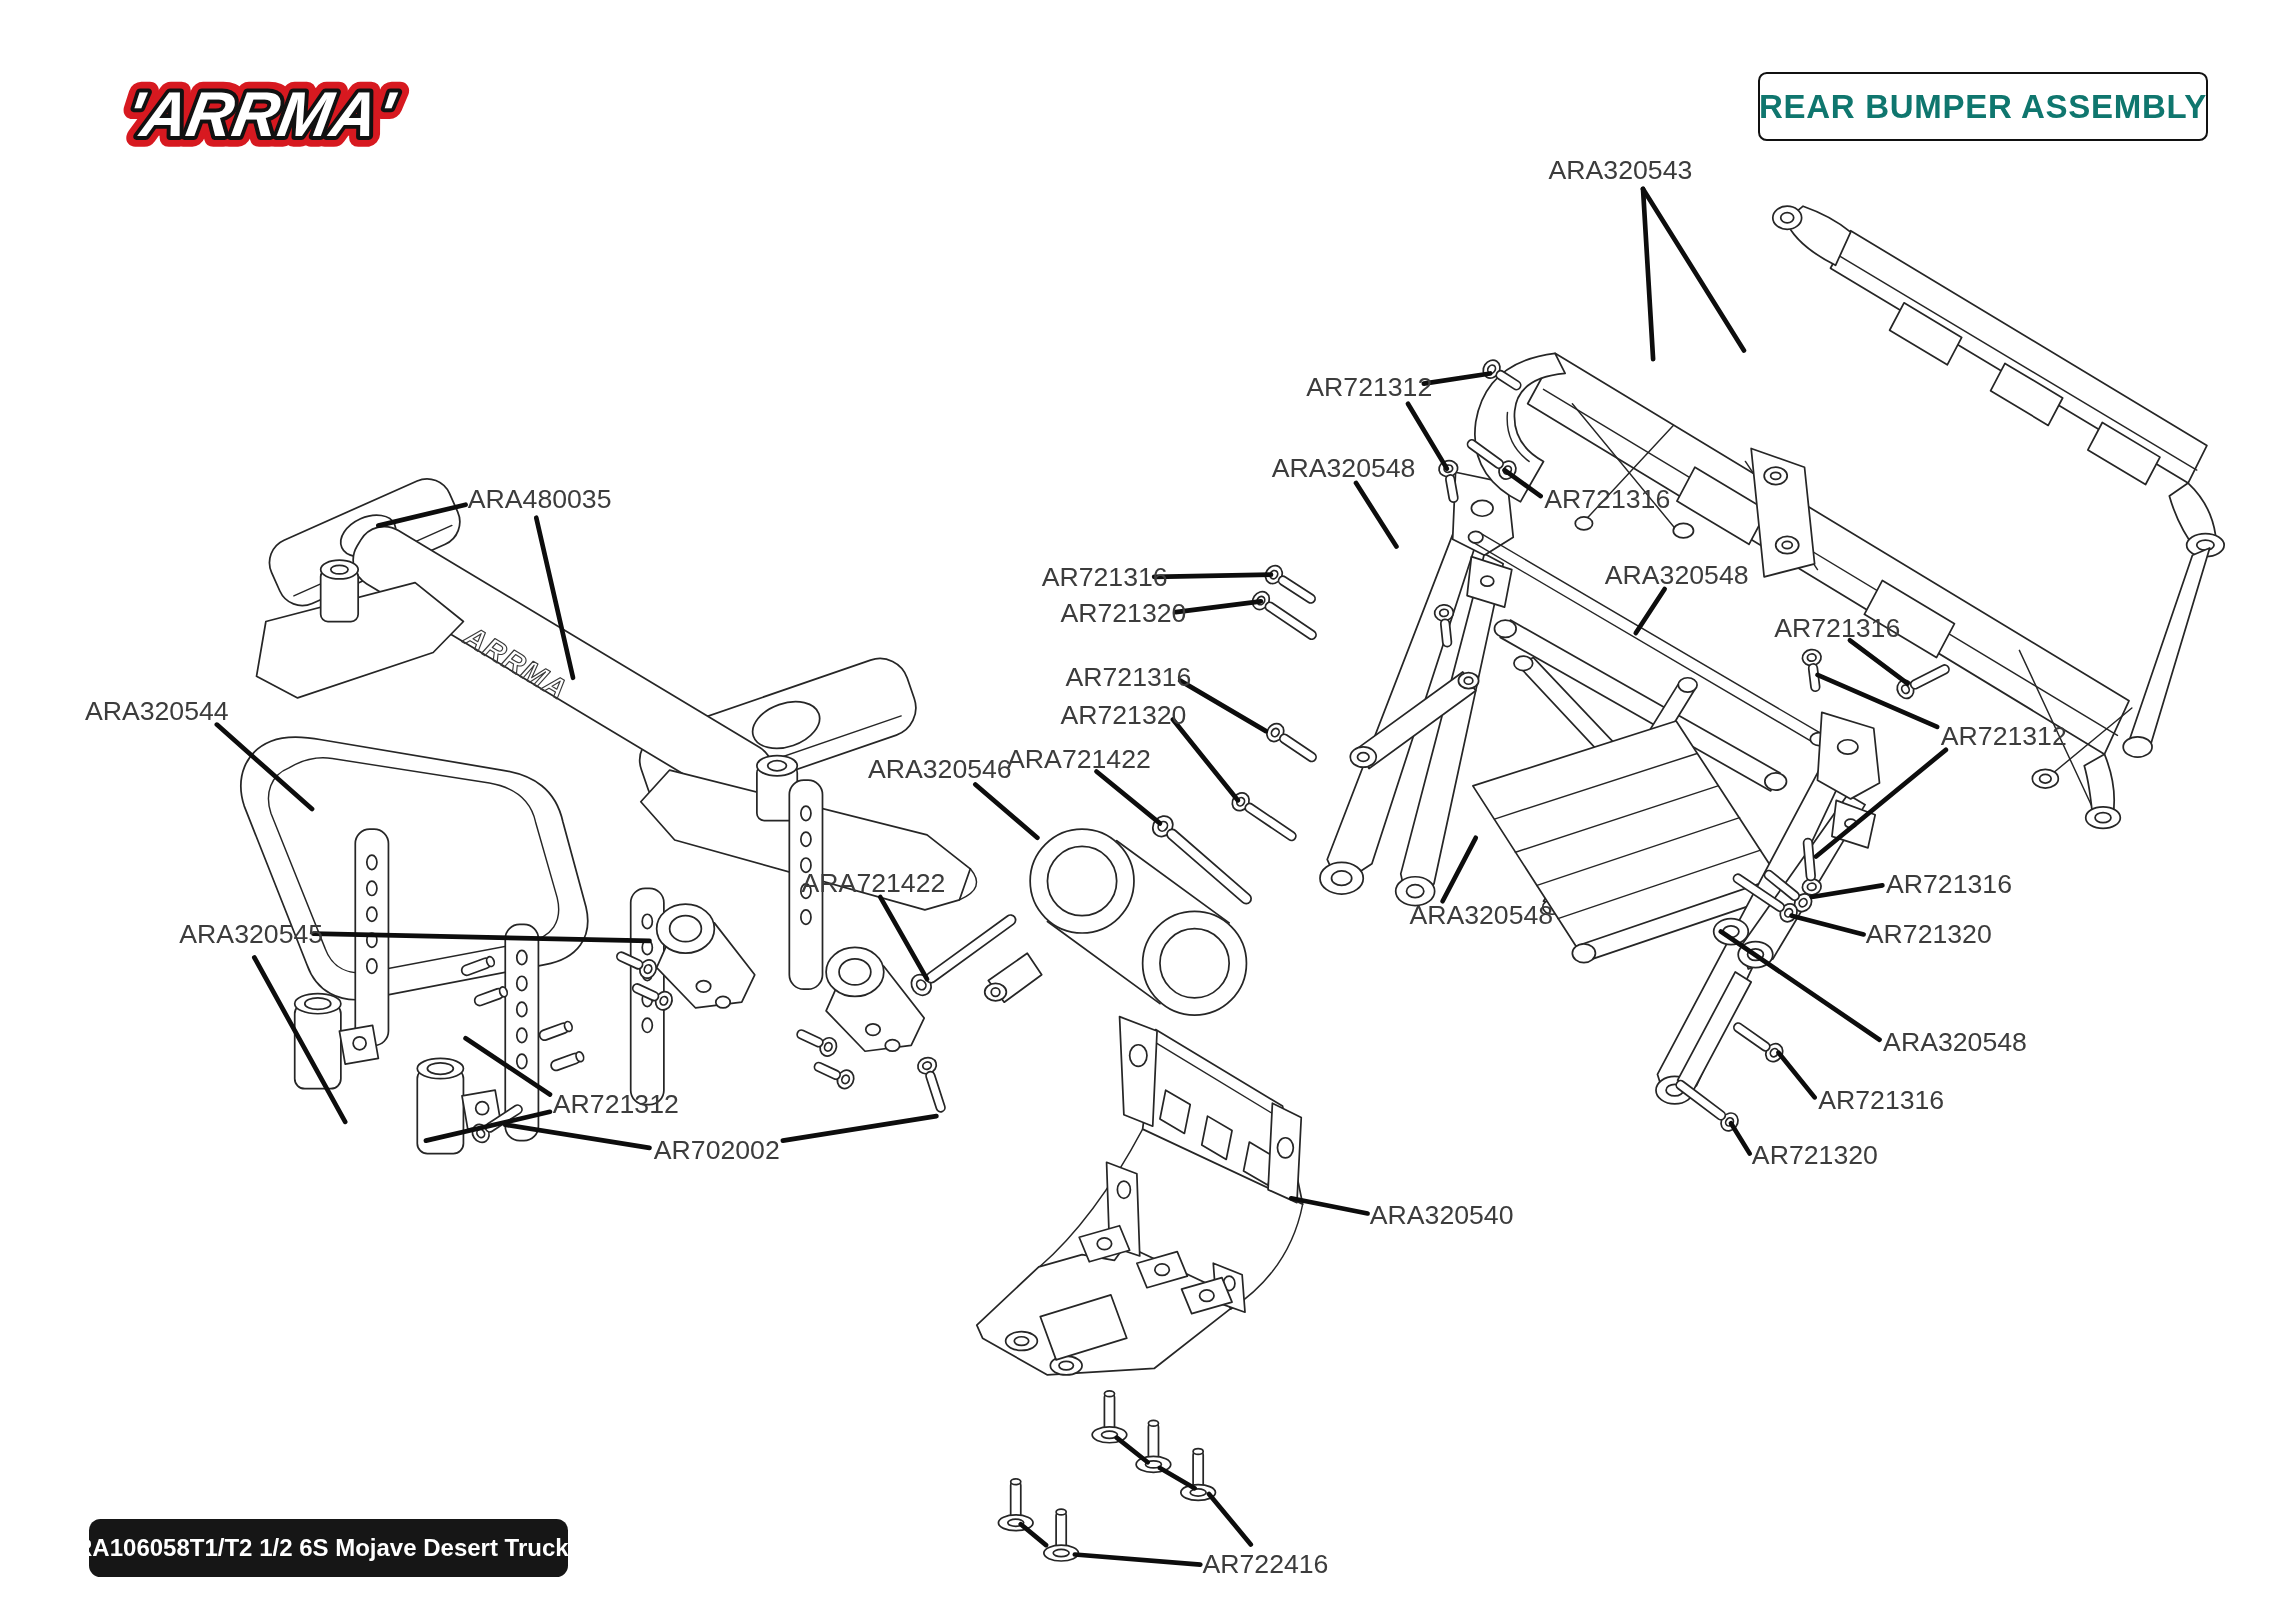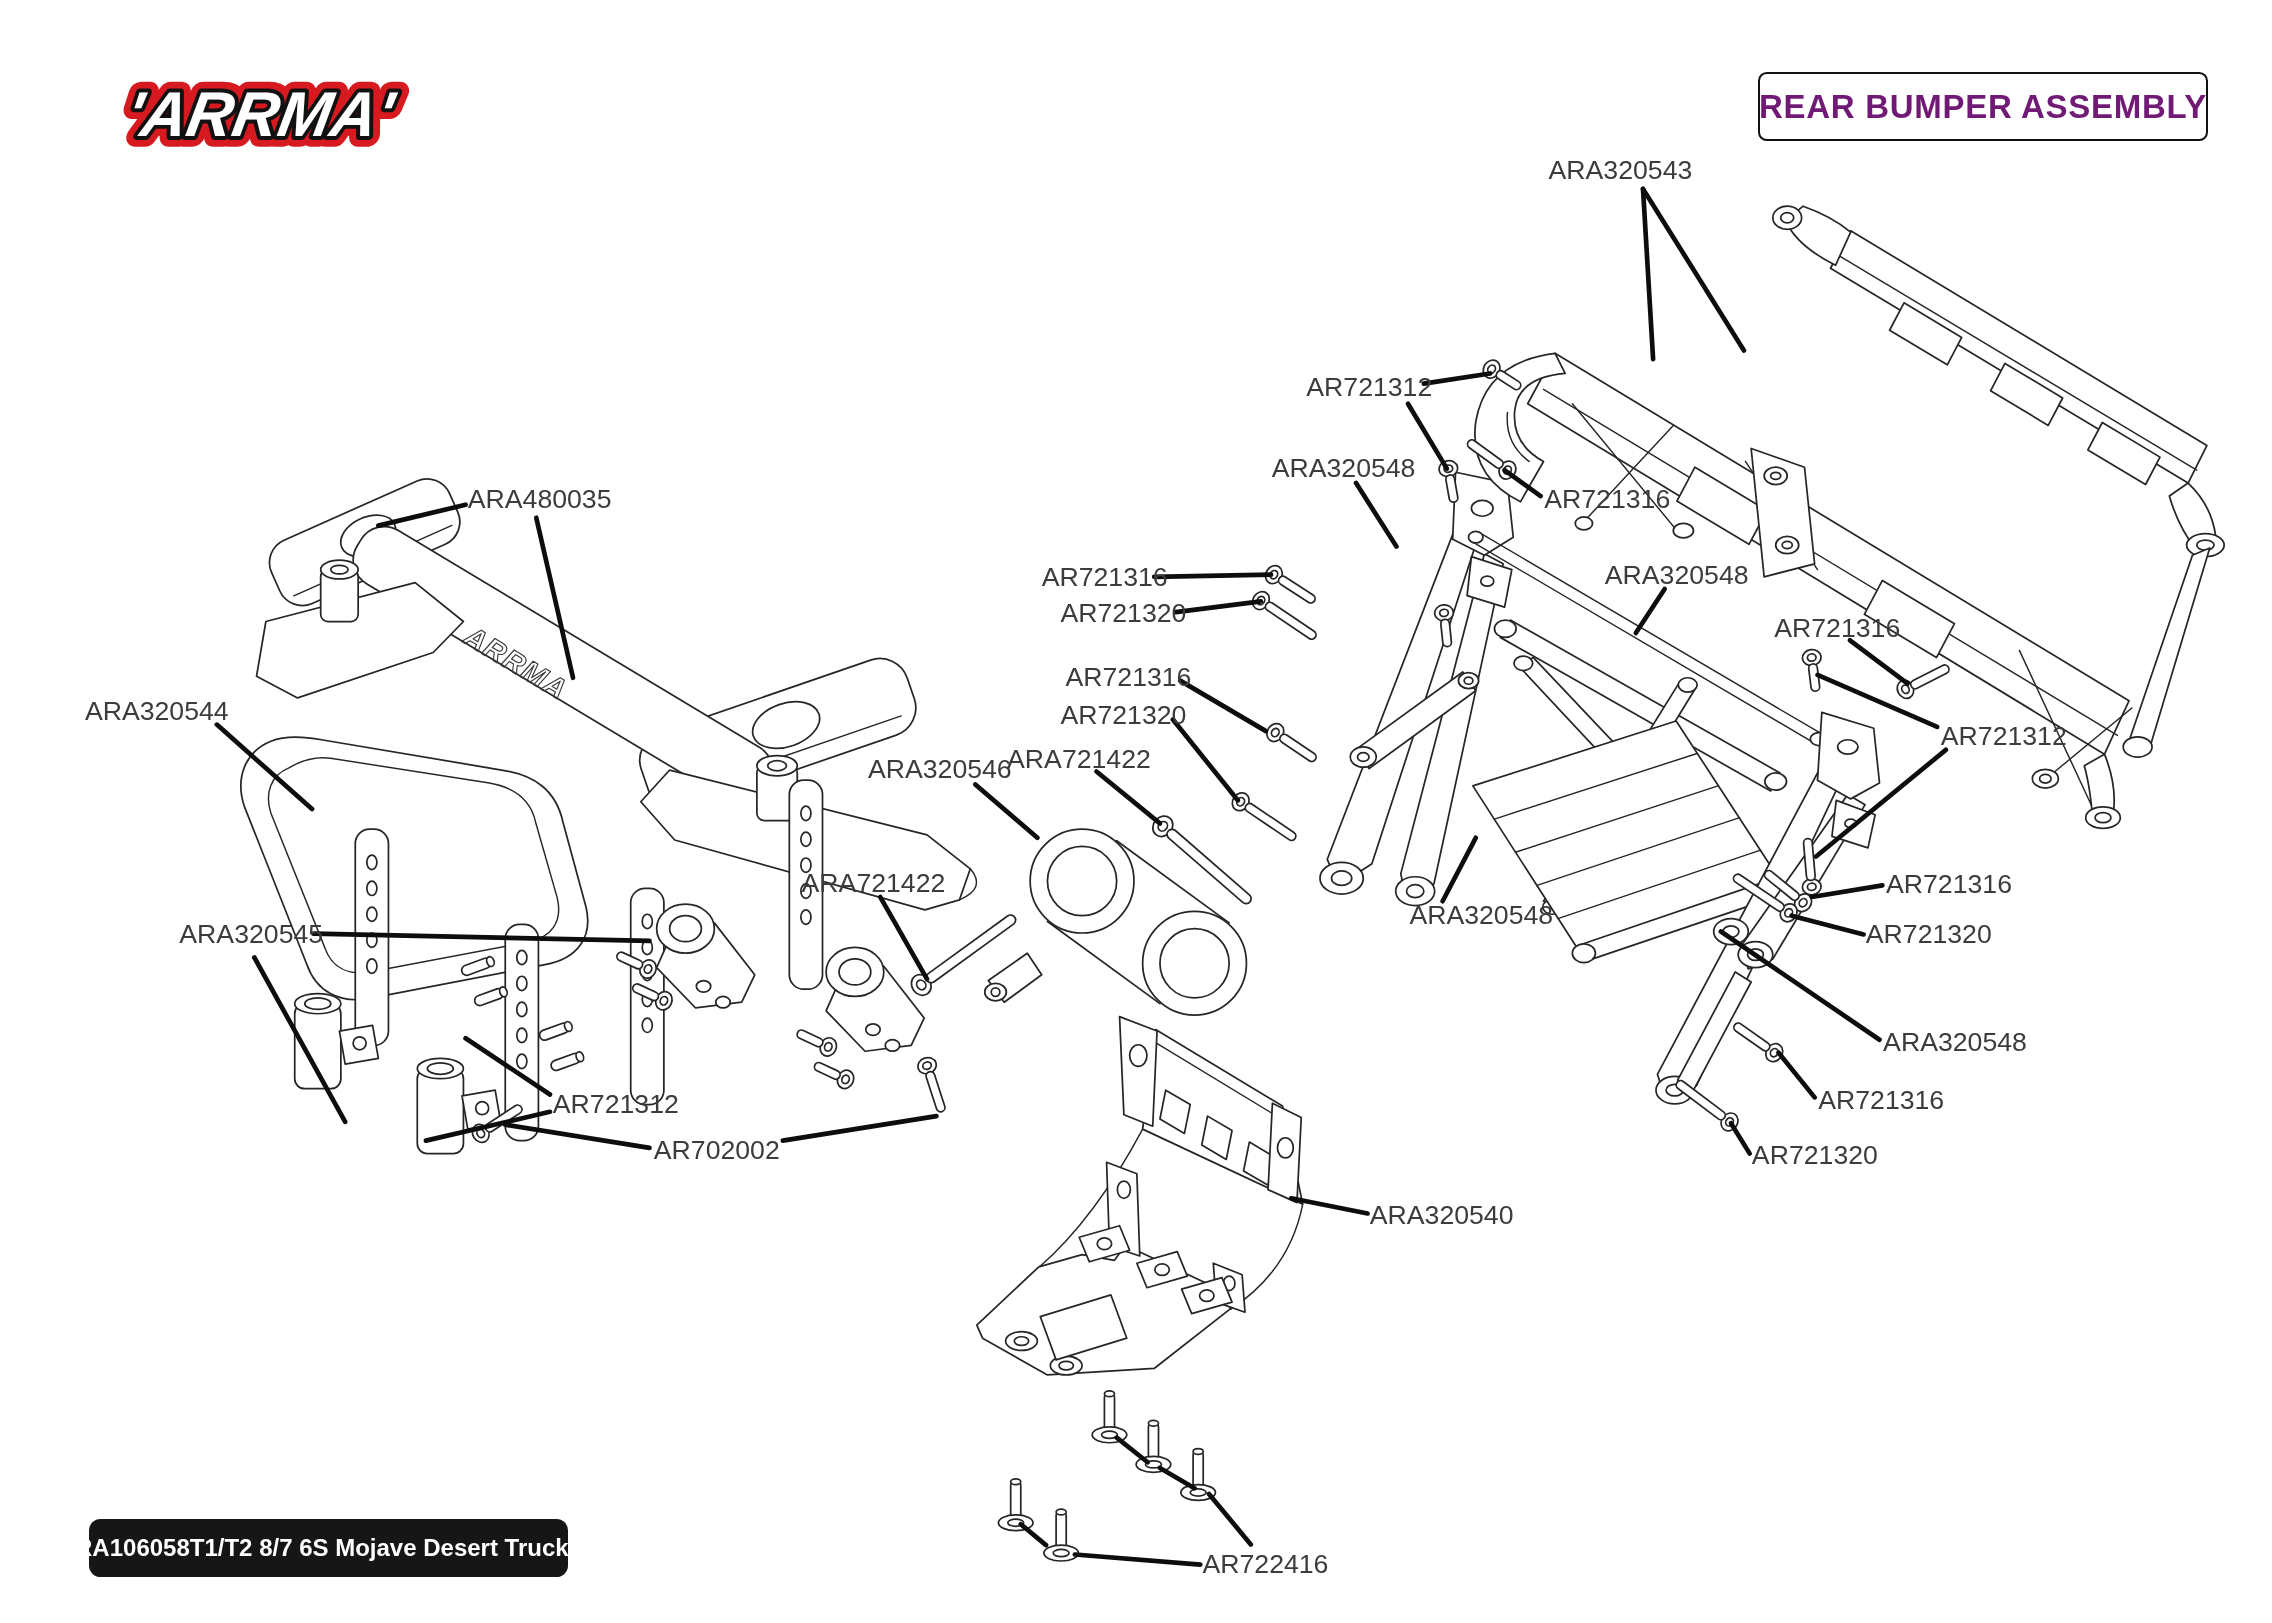--- a/index.html
+++ b/index.html
@@ -1,20 +1,20 @@
 <!DOCTYPE html>
 <html style="font-size:11.5px"><head>
 <meta charset="utf-8">
 <style>
   html,body{margin:0;padding:0;background:#ffffff;}
   body{width:2273px;height:1623px;position:relative;font-family:"Liberation Sans",sans-serif;overflow:hidden;}
   .stage{position:absolute;inset:0;}
   .title-box{position:absolute;left:1758px;top:72px;width:446px;height:65px;border:2.9px solid #111;border-radius:8.7px;
              display:flex;align-items:center;justify-content:center;background:#fff;}
-  .title-box span{font-size:33px;font-weight:bold;letter-spacing:0.7px;color:#701a75;white-space:nowrap;}
+  .title-box span{font-size:33px;font-weight:bold;letter-spacing:0.7px;color:#0f766e;white-space:nowrap;}
   .footer-box{position:absolute;left:89px;top:1519px;width:479px;height:58px;background:#161616;border-radius:11.5px;
               display:flex;align-items:center;justify-content:center;}
   .footer-box span{color:#fff;font-size:24px;font-weight:bold;white-space:nowrap;}
   .logo{position:absolute;left:79px;top:56px;}
   svg text.lbl{font-family:"Liberation Sans",sans-serif;font-size:37px;fill:#3c3c3c;}
   svg .part{fill:#ffffff;stroke:#262626;stroke-width:2.4;stroke-linejoin:round;stroke-linecap:round;}
   svg .thin{fill:none;stroke:#262626;stroke-width:2;stroke-linejoin:round;stroke-linecap:round;}
   svg .leader{fill:none;stroke:#0d0d0d;stroke-width:6.5;stroke-linecap:round;}
   svg .emboss{font-family:"Liberation Sans",sans-serif;font-size:40px;font-weight:bold;font-style:italic;
               fill:none;stroke:#3a3a3a;stroke-width:1.6;letter-spacing:2px;}
@@ -399,17 +399,17 @@
       <text class="lbl" x="1954" y="1281">ARA320548</text>
       <text class="lbl" x="2611" y="1457">ARA320548</text>
       <text class="lbl" x="2521" y="1538">AR721316</text>
       <text class="lbl" x="2429" y="1615">AR721320</text>
       <text class="lbl" x="1899" y="1697">ARA320540</text>
       <text class="lbl" x="1667" y="2182">AR722416</text>
     </g>
   </svg>
 
   <div class="footer-box">
-    <span>C-ARA106058T1/T2 8/7 6S Mojave Desert Truck RTR</span>
+    <span>C-ARA106058T1/T2 1/2 6S Mojave Desert Truck RTR</span>
   </div>
 
 </div>
 
 
 </body></html>

